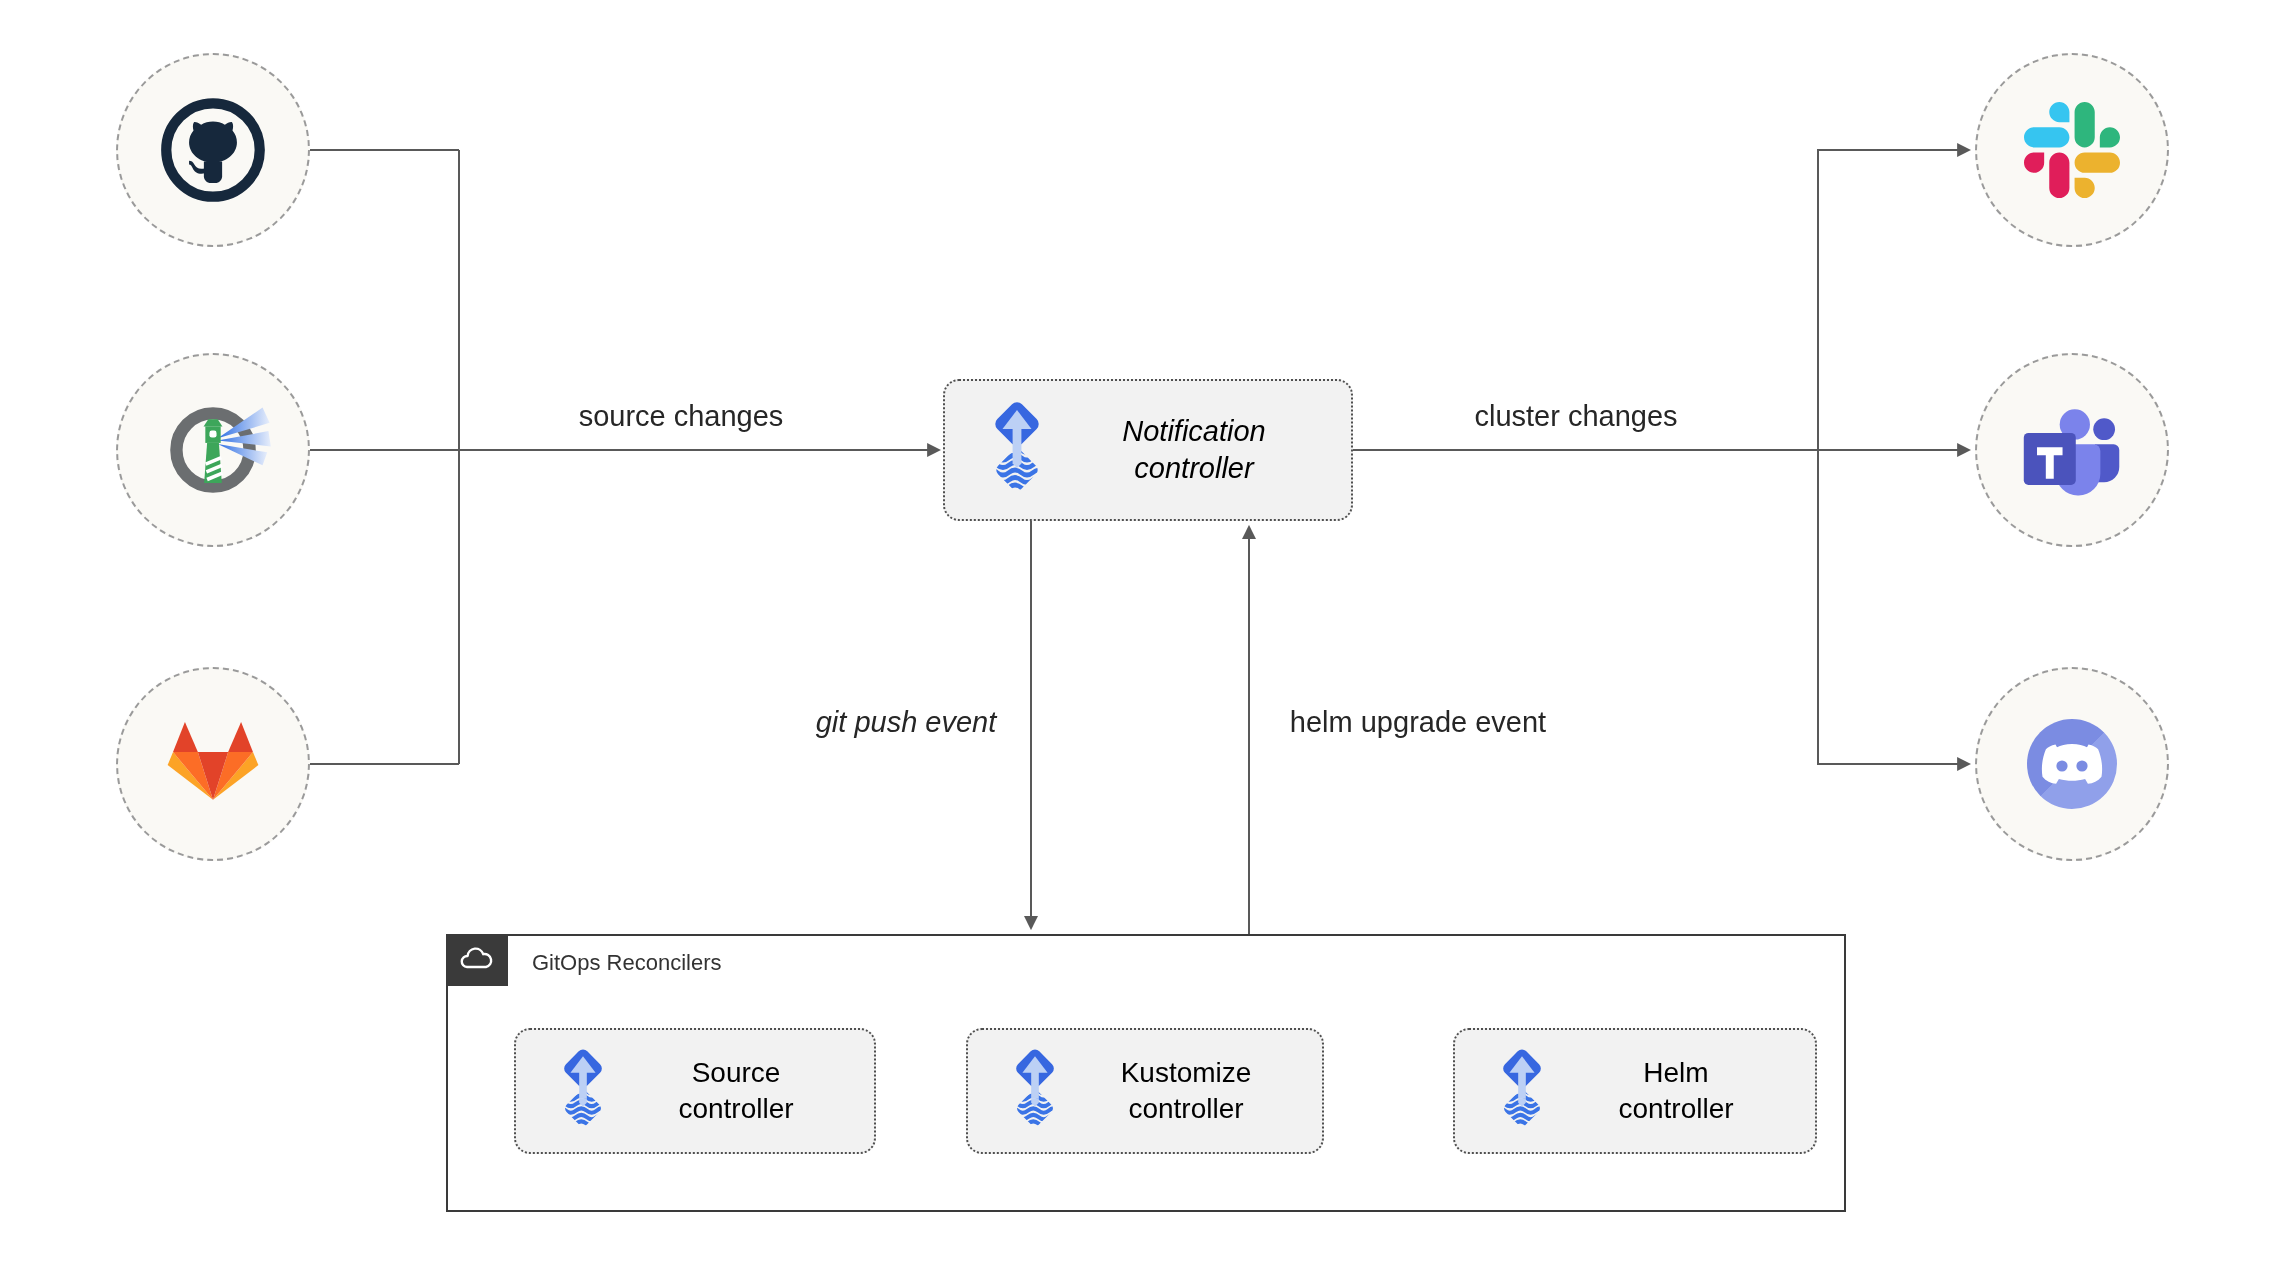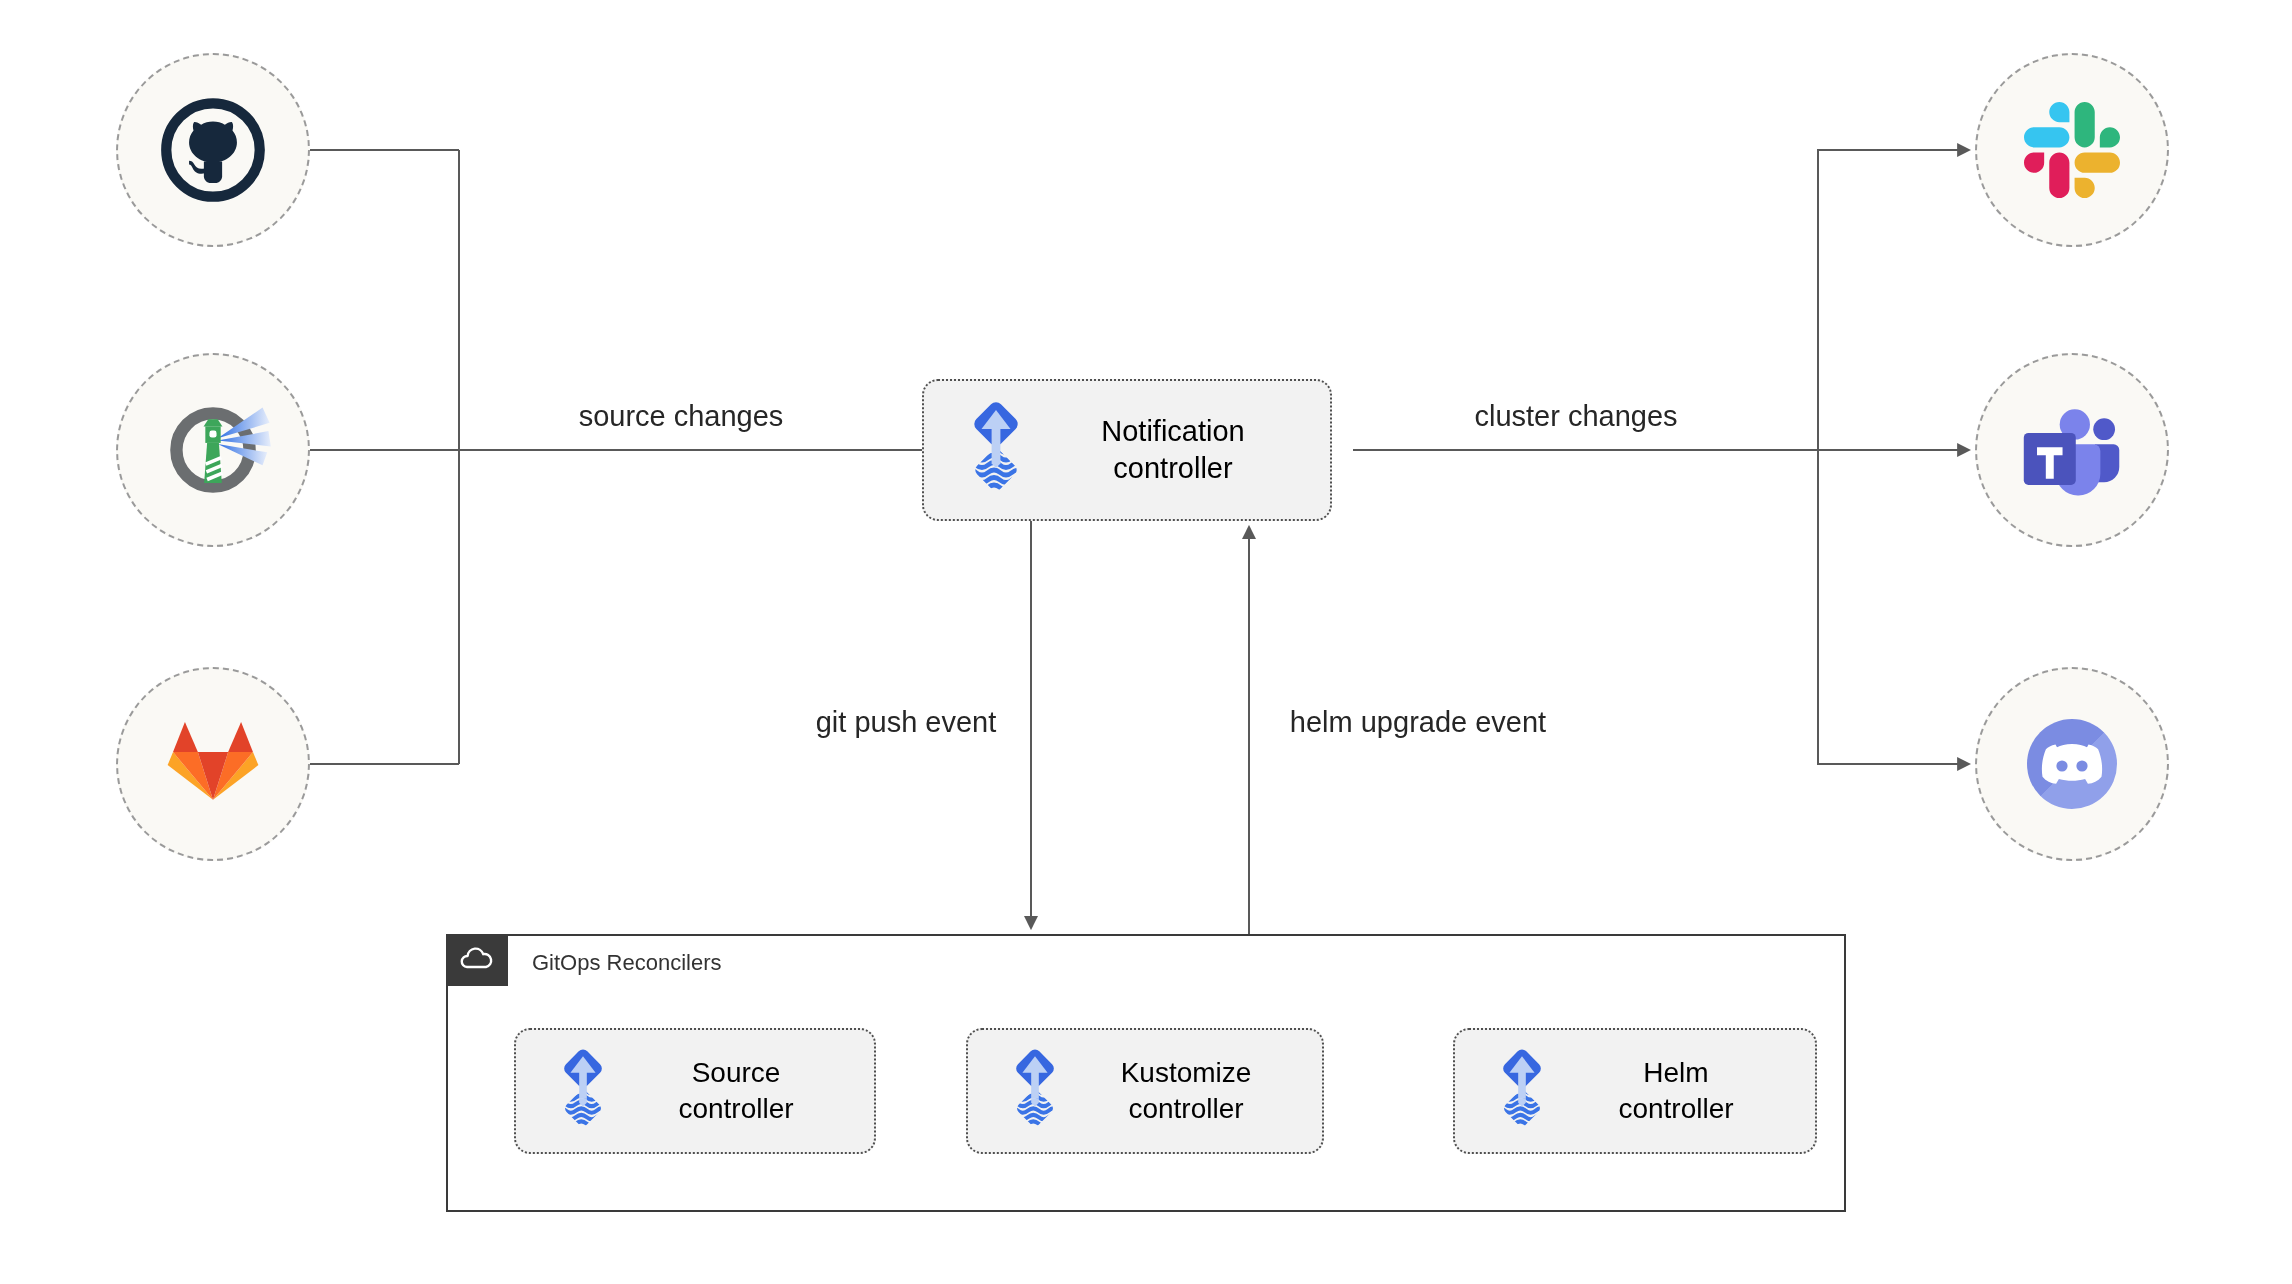--- a/index.html
+++ b/index.html
@@ -191,33 +191,33 @@
           <stop offset="0.5" stop-color="#90a0ea"></stop>
         </linearGradient>
       </defs>
       <circle cx="50" cy="50" r="45" fill="url(#discGrad)"></circle>
       <path class="c-disc-face" d="M50 30c6.5 0 11.5 1.5 15 3.3l1.5-2.7c4.4 1 7.6 2.6 9.6 4.6 3.4 8.4 5 17.4 3.4 27.6-3.6 4.4-8.4 6.8-13.6 7l-2.8-4.8c-8.4 2.4-17.6 2.4-26.2 0L34.1 69.8c-5.2-.2-10-2.6-13.6-7-1.6-10.2 0-19.2 3.4-27.6 2-2 5.2-3.6 9.6-4.6l1.5 2.7C38.5 31.5 43.5 30 50 30z"></path>
       <circle class="c-disc-eye" cx="40" cy="52" r="5.6"></circle>
       <circle class="c-disc-eye" cx="60" cy="52" r="5.6"></circle>
     </svg>
   </div>
 
-  <div class="node" style="left:922px;top:379px;width:410px;height:142px;">
+  <div class="node" style="left:943px;top:379px;width:410px;height:142px;font-style:italic;">
     <svg width="76" height="106" viewBox="0 0 76 106">
         <use href="#flux-logo"></use>
       </svg>
     <div class="label">
       <span>Notification</span>
       <span>controller</span>
     </div>
   </div>
 
   <div class="edge-label" style="left:681px;top:400px;">source changes</div>
   <div class="edge-label" style="left:1576px;top:400px;">cluster changes</div>
-  <div class="edge-label" style="left:906px;top:706px;">git push event</div>
+  <div class="edge-label" style="left:906px;top:706px;font-style:italic;">git push event</div>
   <div class="edge-label" style="left:1418px;top:706px;text-align:right;">helm upgrade event</div>
 
   <div class="gitops">
     <div class="gitops-badge">
       <svg width="36" height="28" viewBox="0 0 36 26">
         <path class="cloud-stroke" d="M8 20a5.5 5.5 0 1 1 .6-11 8 8 0 0 1 15.6-1.8A5 5 0 1 1 27 20H8z"></path>
       </svg>
     </div>
     <div class="gitops-title">GitOps Reconcilers</div>
 

